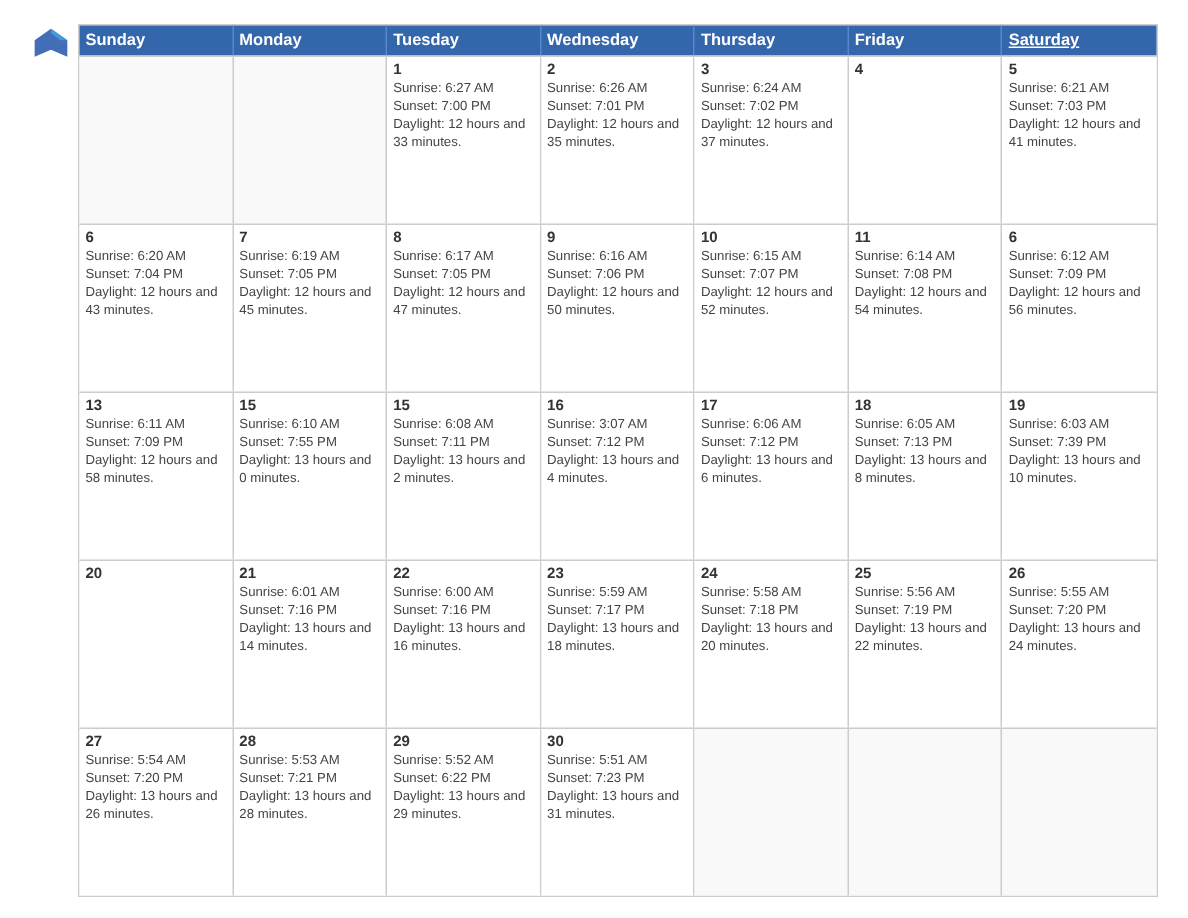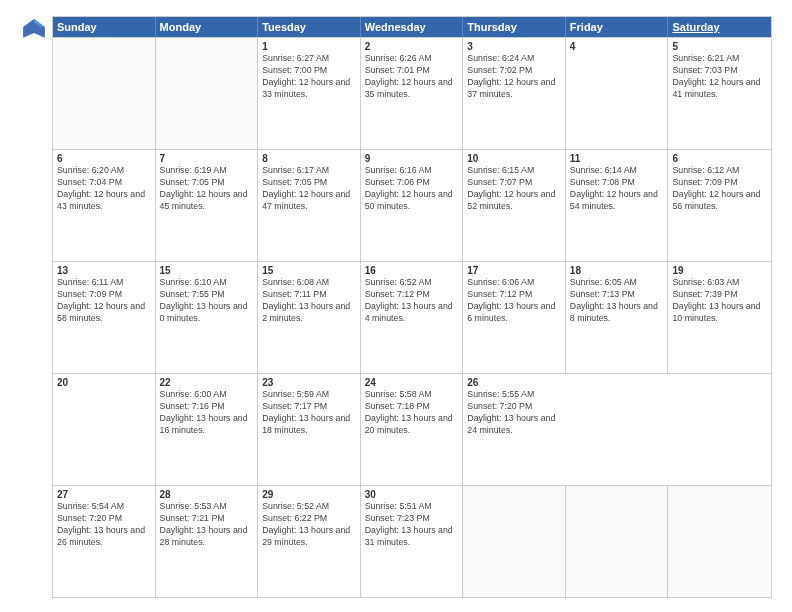--- a/index.html
+++ b/index.html
@@ -240,21 +240,21 @@
           </div>
           <div class="cal-cell">
             <span class="day-num">15</span>
             <div class="day-info">Sunrise: 6:08 AM
 Sunset: 7:11 PM
 Daylight: 13 hours
 and 2 minutes.</div>
           </div>
           <div class="cal-cell">
             <span class="day-num">16</span>
-            <div class="day-info">Sunrise: 6:52 AM
+            <div class="day-info">Sunrise: 3:07 AM
 Sunset: 7:12 PM
 Daylight: 13 hours
 and 4 minutes.</div>
           </div>
           <div class="cal-cell">
             <span class="day-num">17</span>
             <div class="day-info">Sunrise: 6:06 AM
 Sunset: 7:12 PM
 Daylight: 13 hours
 and 6 minutes.</div>
@@ -272,39 +272,53 @@
 Sunset: 7:39 PM
 Daylight: 13 hours
 and 10 minutes.</div>
           </div>
         </div>
         <div class="cal-row">
           <div class="cal-cell">
             <span class="day-num">20</span>
           </div>
           <div class="cal-cell">
+            <span class="day-num">21</span>
+            <div class="day-info">Sunrise: 6:01 AM
+Sunset: 7:16 PM
+Daylight: 13 hours
+and 14 minutes.</div>
+          </div>
+          <div class="cal-cell">
             <span class="day-num">22</span>
             <div class="day-info">Sunrise: 6:00 AM
 Sunset: 7:16 PM
 Daylight: 13 hours
 and 16 minutes.</div>
           </div>
           <div class="cal-cell">
             <span class="day-num">23</span>
             <div class="day-info">Sunrise: 5:59 AM
 Sunset: 7:17 PM
 Daylight: 13 hours
 and 18 minutes.</div>
           </div>
           <div class="cal-cell">
             <span class="day-num">24</span>
             <div class="day-info">Sunrise: 5:58 AM
 Sunset: 7:18 PM
 Daylight: 13 hours
 and 20 minutes.</div>
+          </div>
+          <div class="cal-cell">
+            <span class="day-num">25</span>
+            <div class="day-info">Sunrise: 5:56 AM
+Sunset: 7:19 PM
+Daylight: 13 hours
+and 22 minutes.</div>
           </div>
           <div class="cal-cell">
             <span class="day-num">26</span>
             <div class="day-info">Sunrise: 5:55 AM
 Sunset: 7:20 PM
 Daylight: 13 hours
 and 24 minutes.</div>
           </div>
         </div>
         <div class="cal-row">

